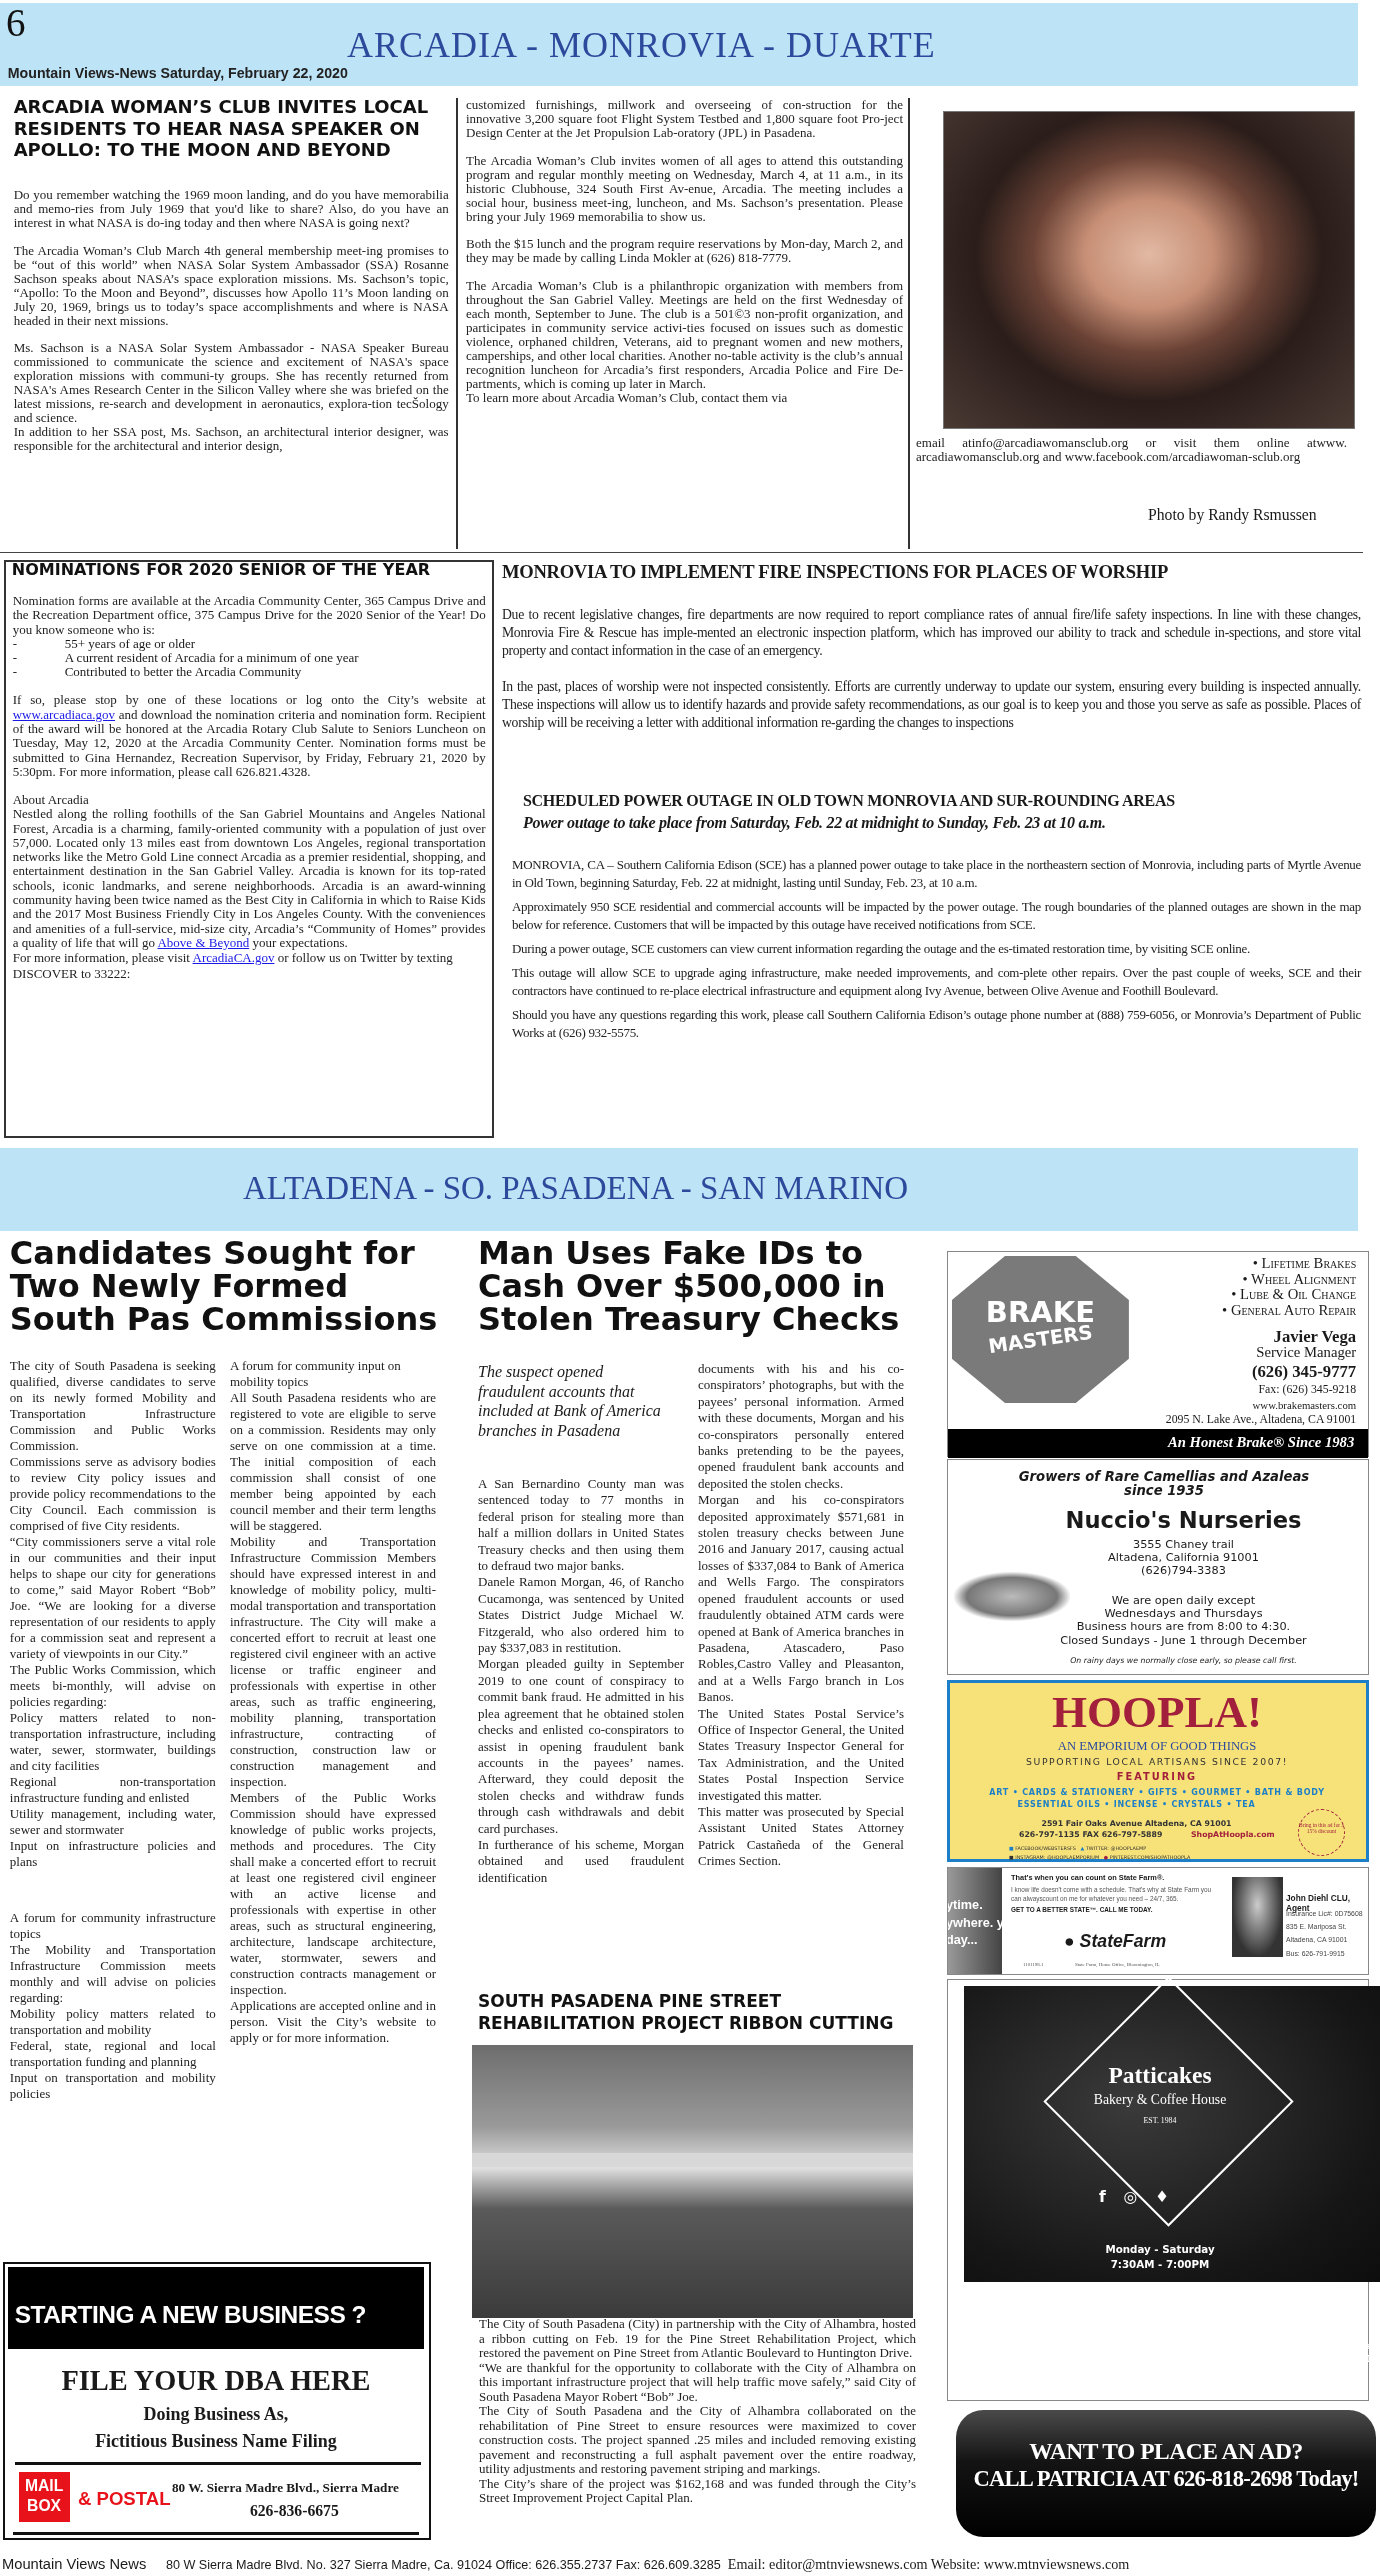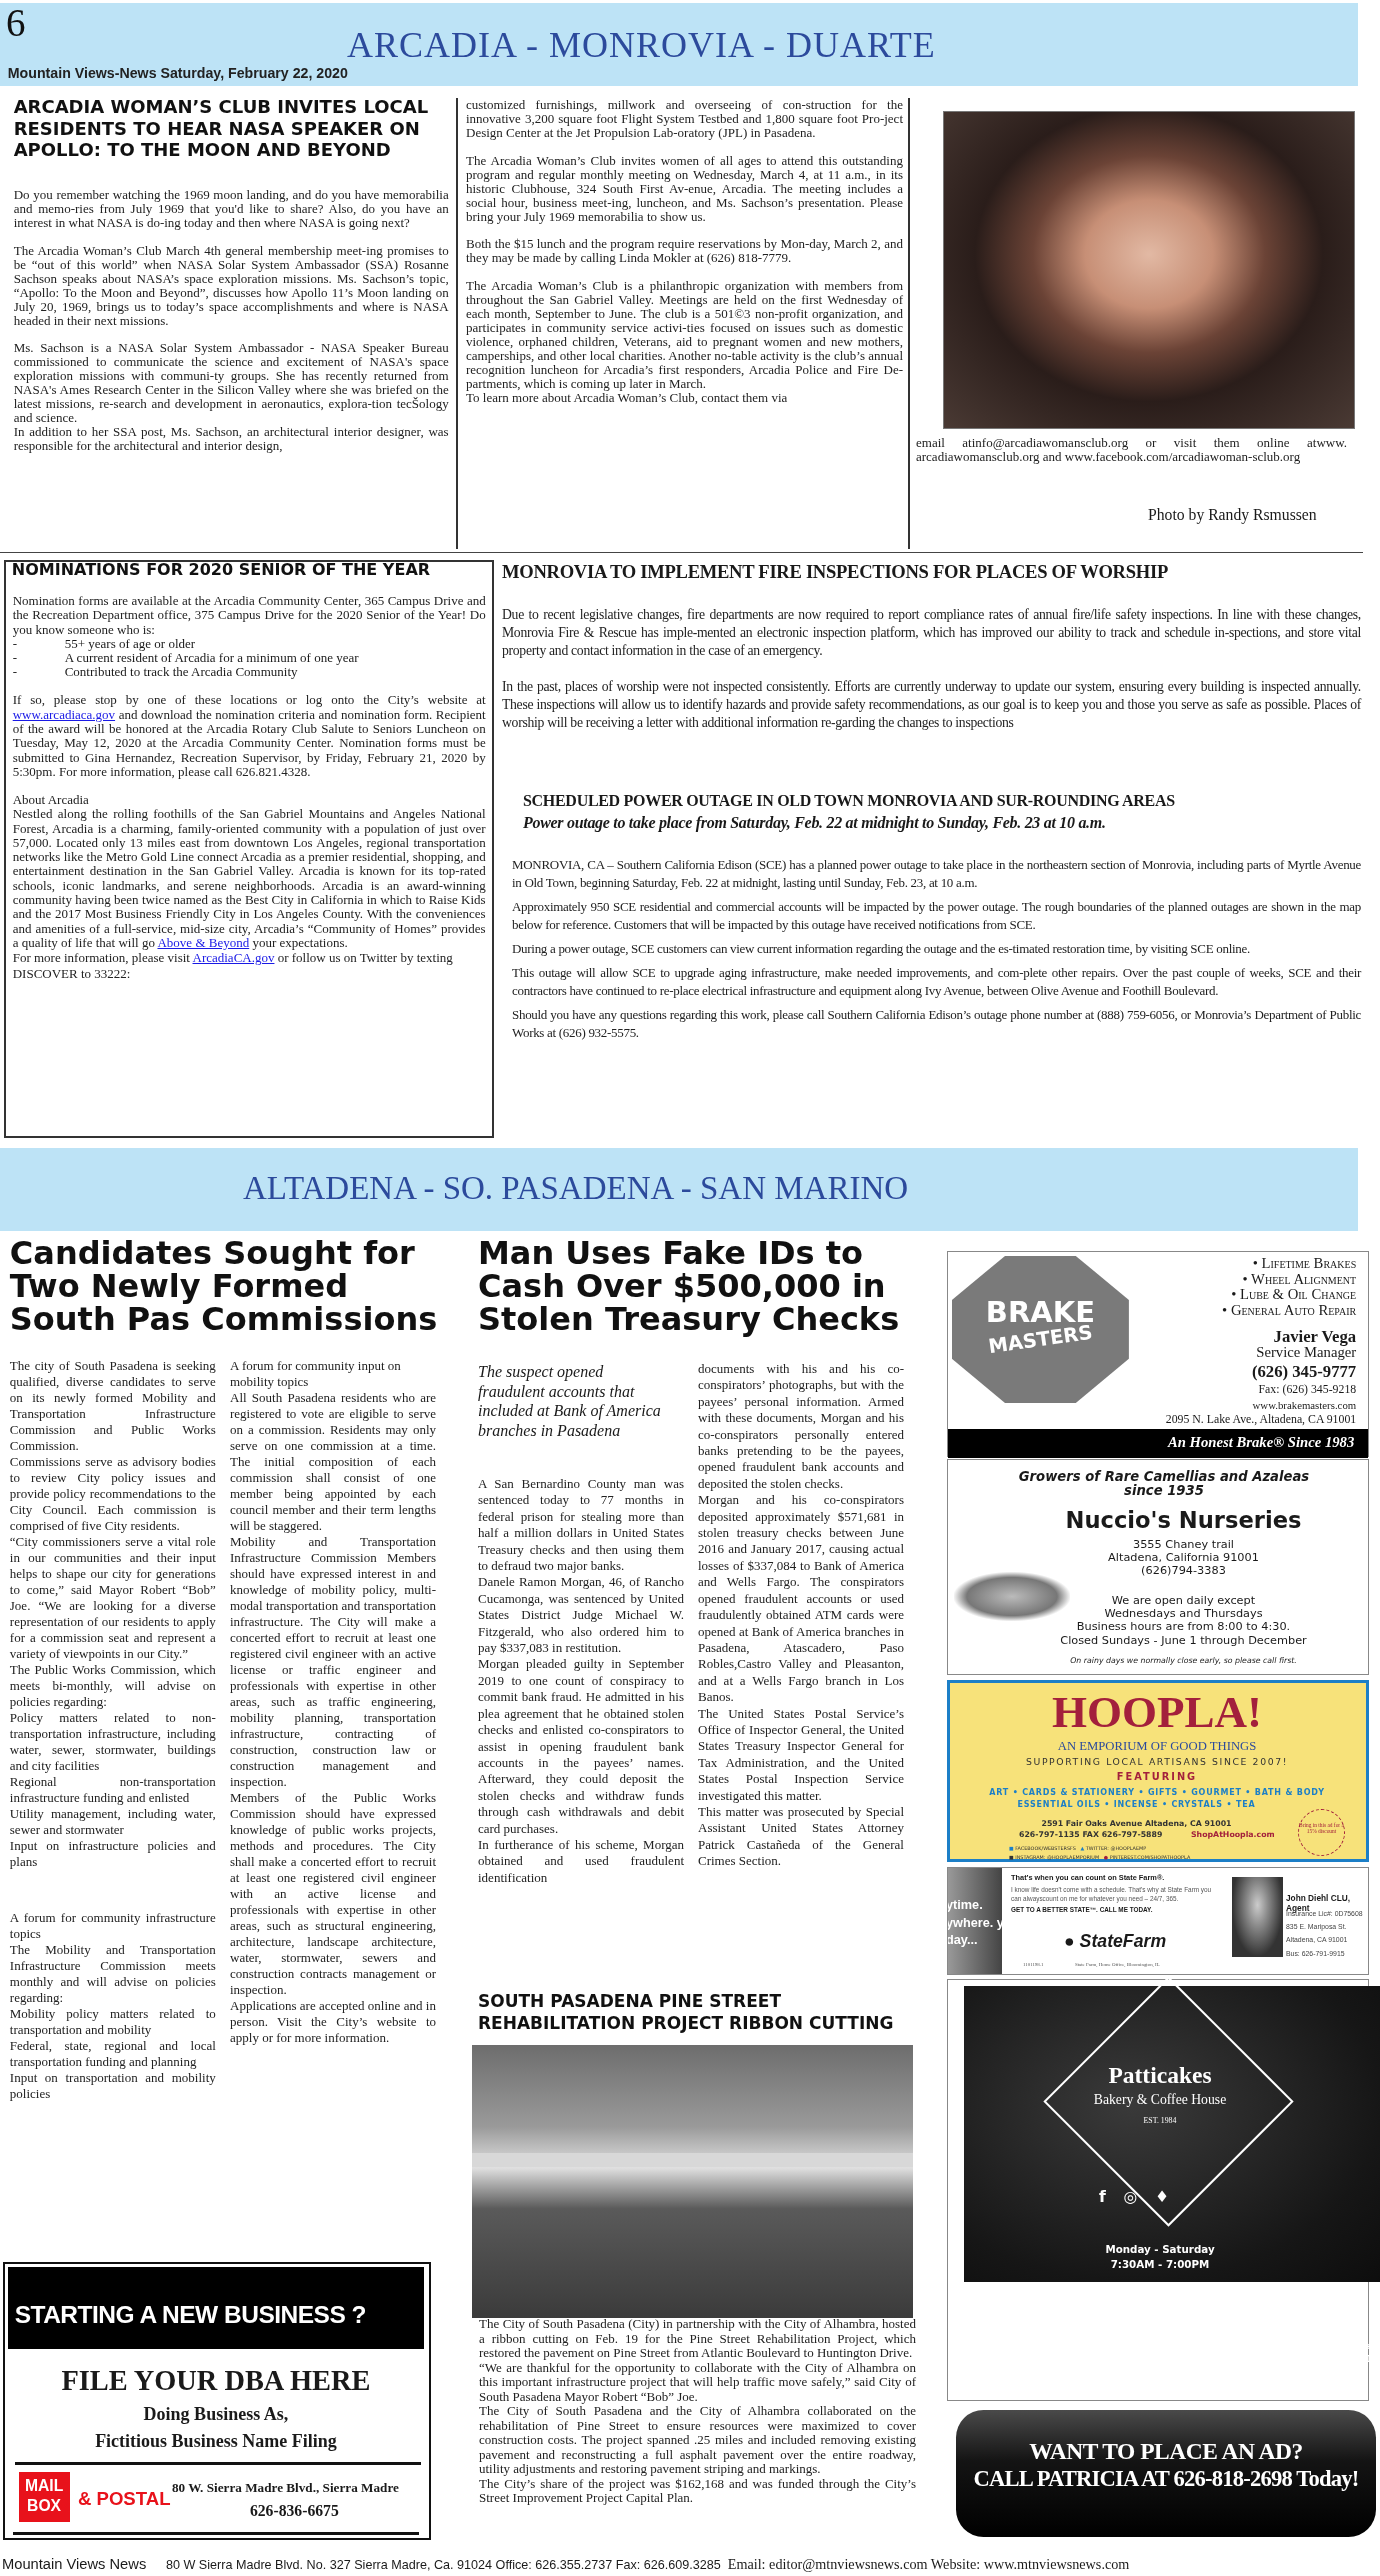--- a/index.html
+++ b/index.html
@@ -79,21 +79,21 @@
     <div style="display:flex;font-size:13px;line-height:14.3px;">
         <span style="width:52px;">-</span>
         <span>55+ years of age or older</span>
       </div>
     <div style="display:flex;font-size:13px;line-height:14.3px;">
         <span style="width:52px;">-</span>
         <span>A current resident of Arcadia for a minimum of one year</span>
       </div>
     <div style="display:flex;font-size:13px;line-height:14.3px;">
         <span style="width:52px;">-</span>
-        <span>Contributed to track the Arcadia Community</span>
+        <span>Contributed to better the Arcadia Community</span>
       </div>
   </div>
   <div class="gap"></div>
   <p class="body-text" style="font-size:13px;line-height:14.3px;"><span>If so, please stop by one of these locations or log onto the City’s website at </span><a class="lnk">www.arcadiaca.gov</a><span> and download the nomination criteria and nomination form.  Recipient of the award will be honored at the Arcadia Rotary Club Salute to Seniors Luncheon on Tuesday, May 12, 2020 at the Arcadia Community Center.  Nomination forms must be submitted to Gina Hernandez, Recreation Supervisor, by Friday, February 21, 2020 by 5:30pm.  For more information, please call 626.821.4328.</span></p>
   <div class="gap"></div>
   <p class="body-text" style="font-size:13px;line-height:14.3px;">About Arcadia</p>
   <p class="body-text" style="font-size:13px;line-height:14.3px;"><span>Nestled along the rolling foothills of the San Gabriel Mountains and Angeles National Forest, Arcadia is a charming, family-oriented community with a population of just over 57,000. Located only 13 miles east from downtown Los Angeles, regional transportation networks like the Metro Gold Line connect Arcadia as a premier residential, shopping, and entertainment destination in the San Gabriel Valley. Arcadia is known for its top-rated schools, iconic landmarks, and serene neighborhoods. Arcadia is an award-winning community having been twice named as the Best City in California in which to Raise Kids and the 2017 Most Business Friendly City in Los Angeles County. With the conveniences and amenities of a full-service, mid-size city, Arcadia’s “Community of Homes” provides a quality of life that will go </span><a class="lnk">Above &amp; Beyond</a><span> your expectations.</span></p>
   <p class="body-text" style="font-size:13px;line-height:15.7px;text-align:left;"><span>For more information, please visit </span><a class="lnk">ArcadiaCA.gov</a><span> or follow us on Twitter by texting DISCOVER to 33222:</span></p>
 </div>
 

